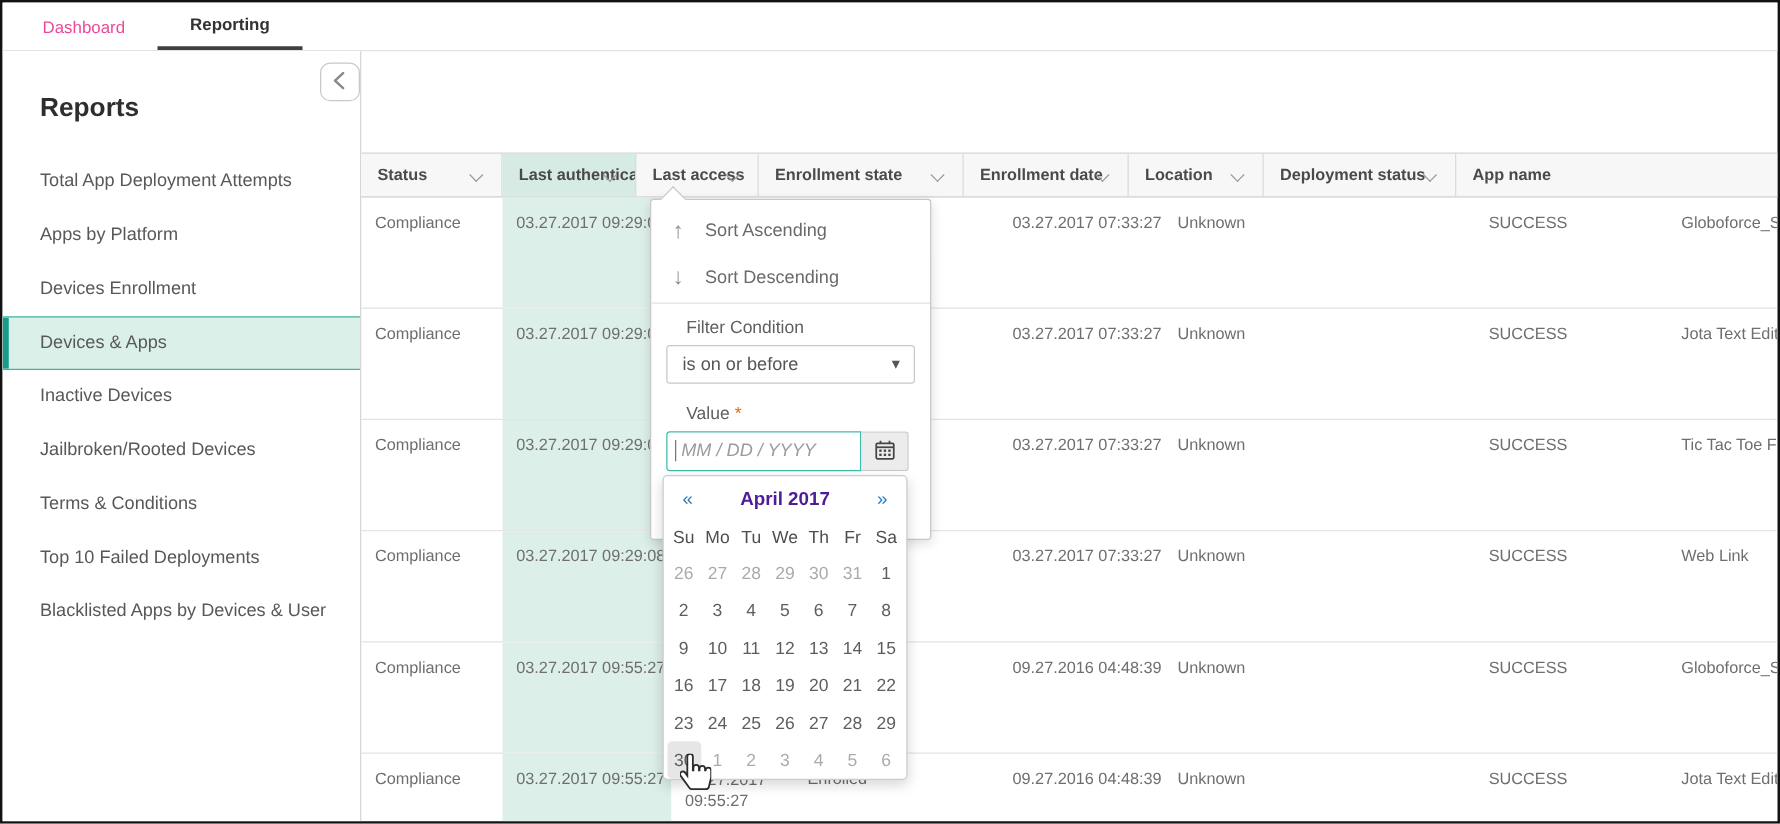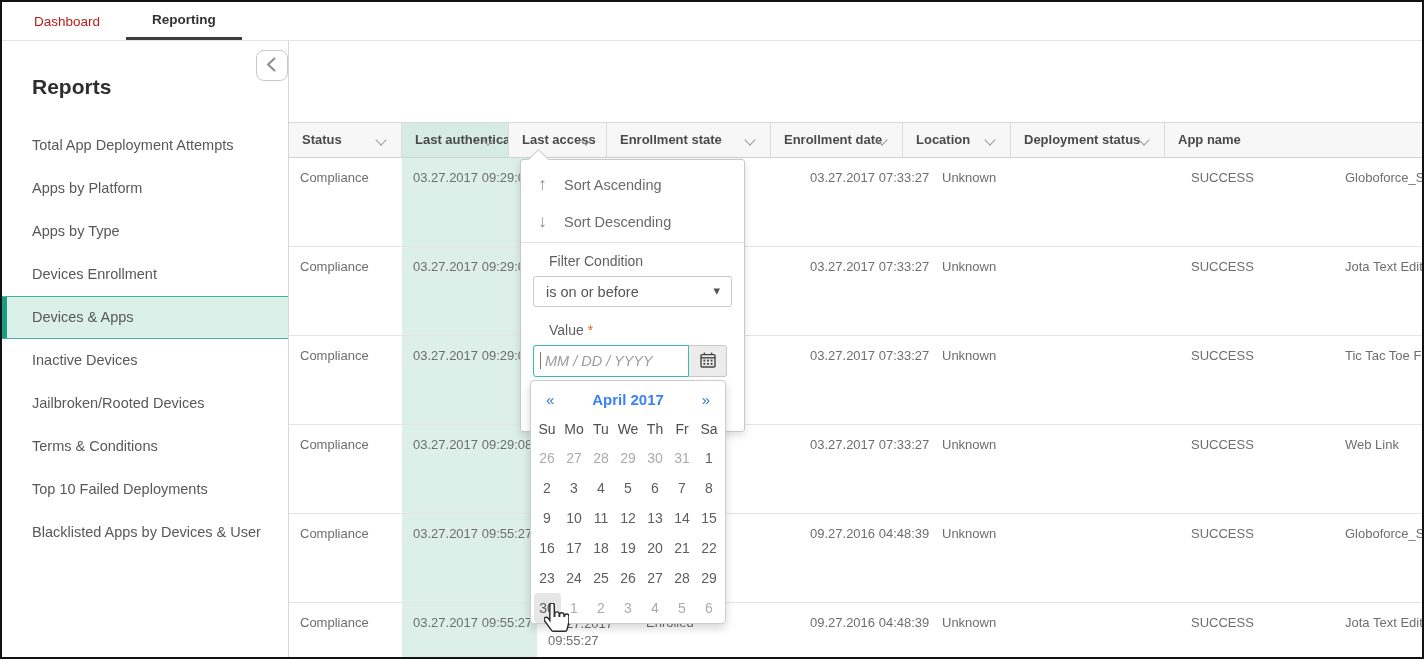--- a/index.html
+++ b/index.html
@@ -2,21 +2,21 @@
 <html><head>
 <meta charset="utf-8">
 <style>
   html,body{margin:0;padding:0;background:#fff;}
   .screen{position:relative;width:1424px;height:659px;box-sizing:border-box;border:2px solid #121212;
           background:#fff;overflow:hidden;font-family:"Liberation Sans",sans-serif;}
   
   .topbar{position:absolute;top:0;left:0;right:0;height:38px;background:#fff;border-bottom:1px solid #e3e3e3;
           display:flex;padding-left:6px;}
   .tab{height:38px;box-sizing:border-box;display:flex;align-items:center;padding:0 26px;font-size:13.5px;
-       color:#b91c1c;cursor:default;}
+       color:#ec4899;cursor:default;}
   .tab.active{color:#333;font-weight:bold;border-bottom:3px solid #3f3f3f;}
   
   .sidebar{position:absolute;top:39px;left:0;bottom:0;width:287px;box-sizing:border-box;background:#fff;
            border-right:1px solid #d6d6d6;}
   .collapse-btn{position:absolute;top:9px;left:254px;width:32px;height:31px;box-sizing:border-box;background:#fff;
            border:1px solid #c9c9c9;border-radius:8px;display:flex;align-items:center;justify-content:center;z-index:3;padding:0;}
   .sidebar h1{position:absolute;top:34px;left:30px;margin:0;font-size:21px;font-weight:700;color:#2e2e2e;}
   .side-items{position:absolute;top:83px;left:0;right:0;}
   .side-item{height:43px;line-height:43px;padding-left:30px;font-size:14.5px;color:#585858;box-sizing:border-box;
              white-space:nowrap;overflow:hidden;position:relative;}
@@ -59,21 +59,21 @@
         color:#6a6a6a;padding:0 0 0 11px;outline:none;min-width:0;font-family:"Liberation Sans",sans-serif;}
   .date-field::placeholder{font-style:italic;color:#9b9b9b;opacity:1;}
   .text-caret{position:absolute;width:1px;height:17px;background:#777;margin:7px 0 0 7px;}
   .cal-btn{width:38px;box-sizing:border-box;border:1px solid #c9c9c9;border-left:none;border-radius:0 3px 3px 0;
         background:#ececec;display:flex;align-items:center;justify-content:center;padding:0;}
   
   .calendar-pop{position:absolute;left:528px;top:378px;width:196px;height:244px;box-sizing:border-box;background:#fff;
         border:1px solid #ccc;border-radius:4px;box-shadow:0 4px 10px rgba(0,0,0,.16);z-index:12;}
   .cal-head{height:32px;margin-top:2px;display:flex;align-items:center;justify-content:space-between;padding:0 15px;}
   .cal-nav{color:#2d7cbe;font-size:15px;}
-  .cal-title{color:#3b82f6;font-size:15px;font-weight:700;}
+  .cal-title{color:#4c1d95;font-size:15px;font-weight:700;}
   .cal-grid{display:grid;grid-template-columns:repeat(7,27px);justify-content:center;text-align:center;}
   .dname{height:28px;line-height:28px;font-size:14px;color:#4e4e4e;}
   .day{height:30px;line-height:30px;font-size:14px;color:#5e5e5e;}
   .day.muted{color:#ababab;}
   .day.hl-day{background:#e6e6e6;border-radius:4px;}
   .mouse-cursor{position:absolute;left:542px;top:601px;z-index:30;}
 </style>
 </head>
 <body>
 
@@ -89,21 +89,20 @@
       <span>
         <svg width="30" height="29" viewBox="0 0 30 29">
             <polyline points="17.5,8.5 11,14.5 17.5,20.5" fill="none" stroke="#8a8a8a" stroke-width="2" stroke-linecap="round" stroke-linejoin="round"></polyline>
           </svg>
       </span>
     </button>
     <h1>Reports</h1>
     <nav class="side-items" id="sidebar-items">
         <div class="side-item">Total App Deployment Attempts</div>
         <div class="side-item">Apps by Platform</div>
-        <div class="side-item">Apps by Type</div>
         <div class="side-item">Devices Enrollment</div>
         <div class="side-item selected">Devices &amp; Apps</div>
         <div class="side-item">Inactive Devices</div>
         <div class="side-item">Jailbroken/Rooted Devices</div>
         <div class="side-item">Terms &amp; Conditions</div>
         <div class="side-item">Top 10 Failed Deployments</div>
         <div class="side-item">Blacklisted Apps by Devices &amp; User</div>
       </nav>
   </div>
 

